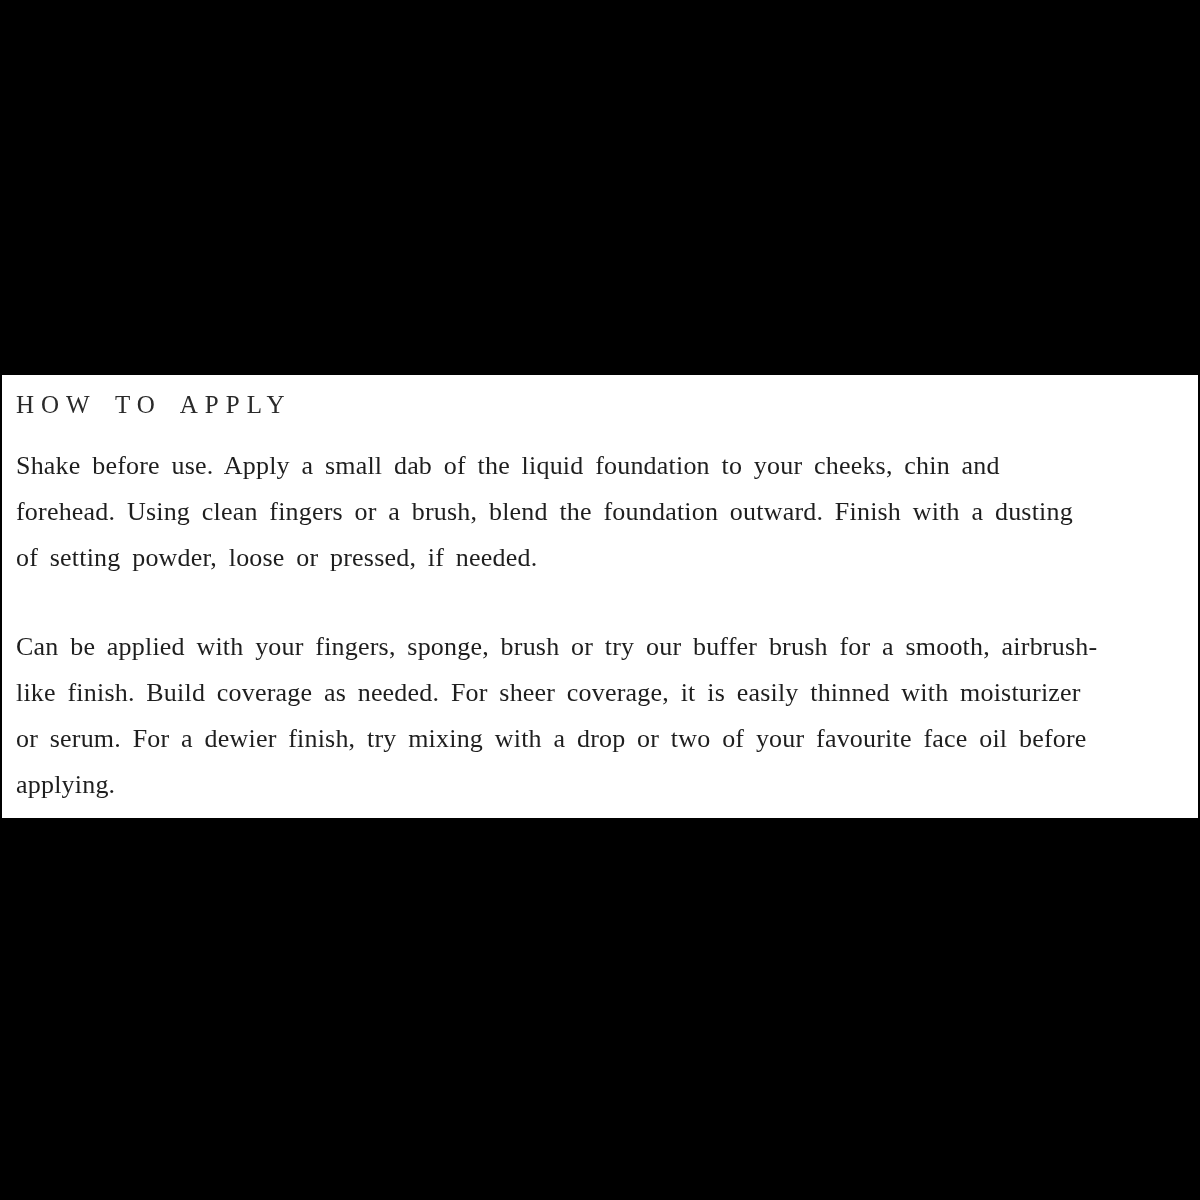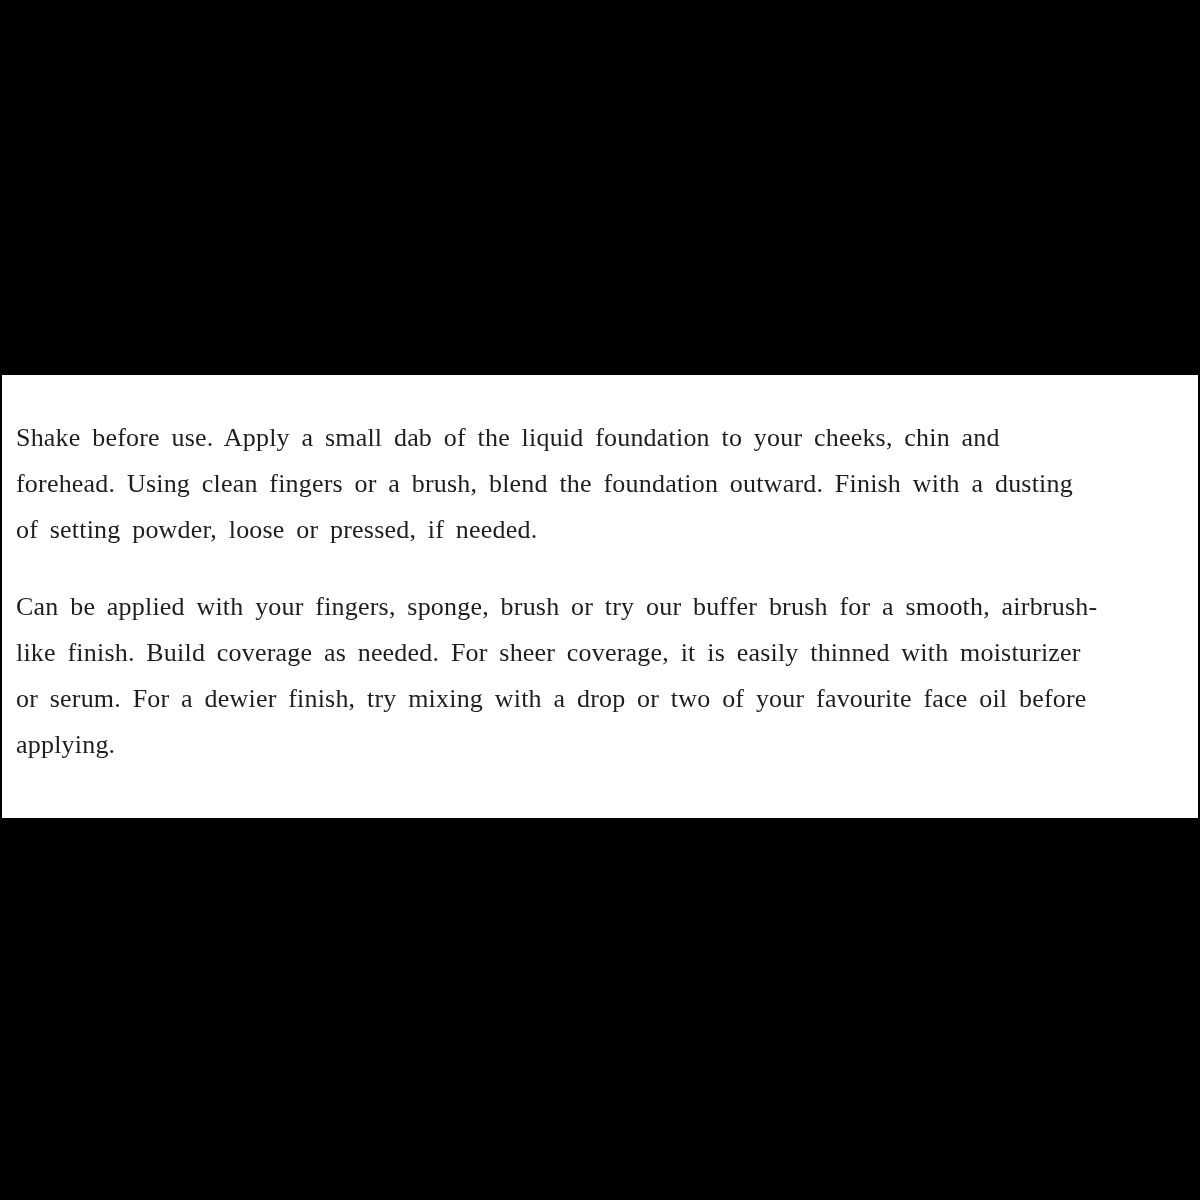--- a/index.html
+++ b/index.html
@@ -40,23 +40,24 @@
   }
   .para {
     margin: 0;
     font-size: 26px;
     line-height: 46px;
     word-spacing: 5px;
     letter-spacing: 0.2px;
     color: var(--text, #1e1e1e);
   }
   .para-1 { margin-top: 24px; }
-  .para-2 { margin-top: 31px; }
+  .para-2 { margin-top: 43px; }
 </style>
 </head>
 <body>
 
 <div class="stage">
   <section class="panel">
+    <h2 class="section-heading">HOW TO APPLY</h2>
     <p class="para para-1">Shake before use. Apply a small dab of the liquid foundation to your cheeks, chin and<br>forehead. Using clean fingers or a brush, blend the foundation outward. Finish with a dusting<br>of setting powder, loose or pressed, if needed.</p>
     <p class="para para-2">Can be applied with your fingers, sponge, brush or try our buffer brush for a smooth, airbrush-<br>like finish. Build coverage as needed. For sheer coverage, it is easily thinned with moisturizer<br>or serum. For a dewier finish, try mixing with a drop or two of your favourite face oil before<br>applying.</p>
   </section>
 </div>
 
 </body></html>

